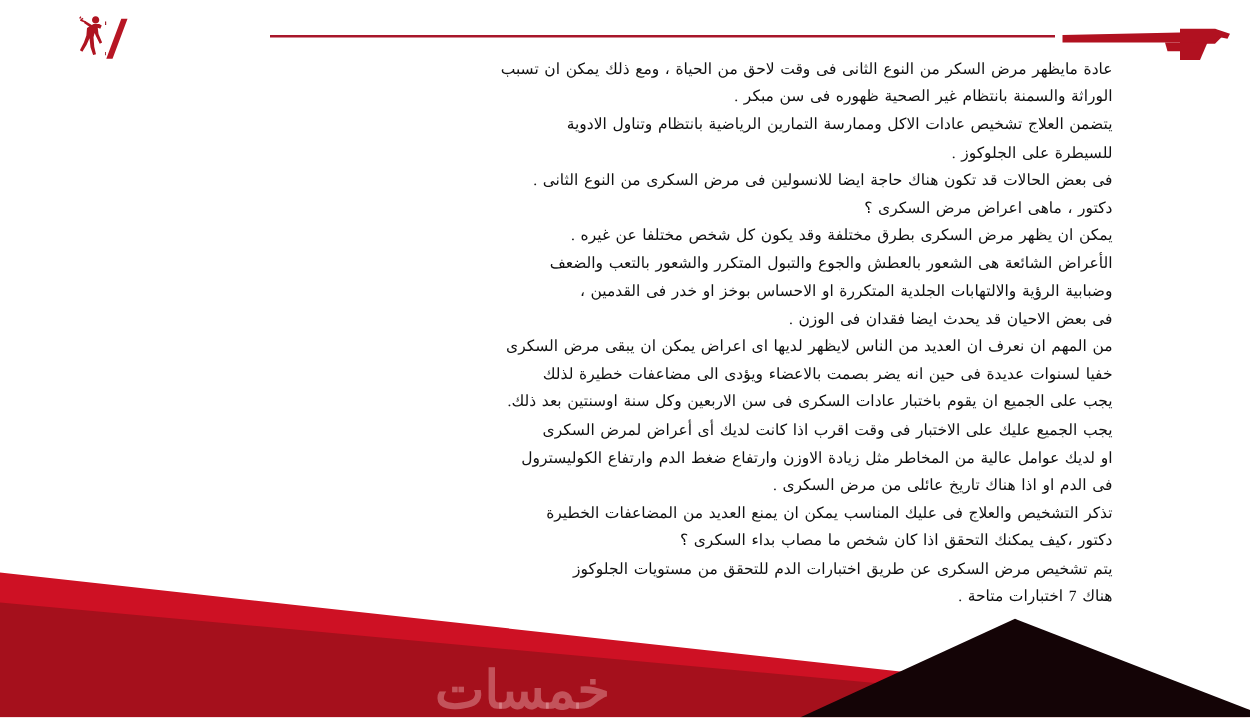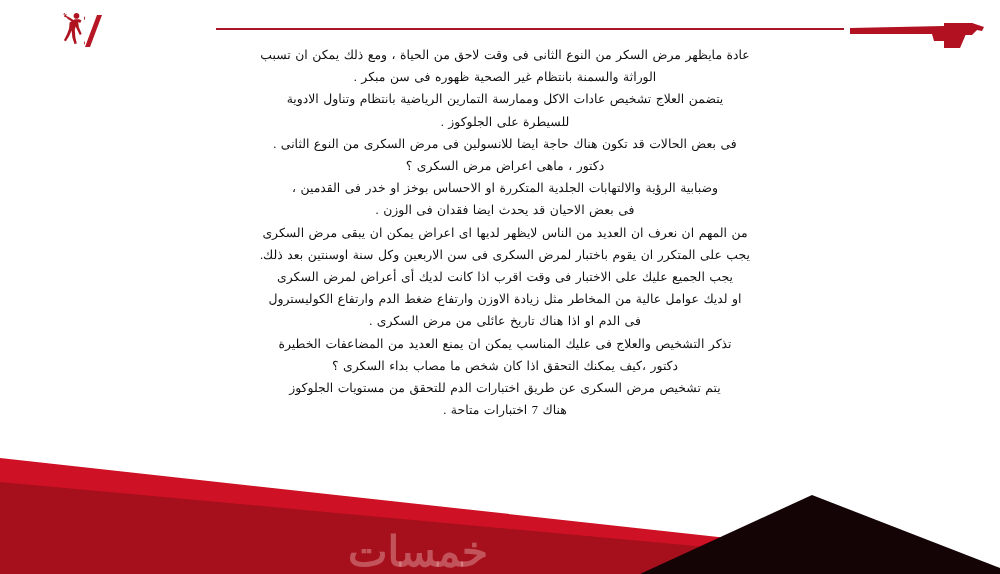--- a/index.html
+++ b/index.html
@@ -68,21 +68,20 @@
     height: 30px;
   }
 
   
   #content {
     position: absolute;
     top: 44px;
     left: 120px;
     width: 770px;
     direction: rtl;
-    text-align: center;
     color: #101010;
     font-size: 12.4px;
     line-height: 22.2px;
     letter-spacing: 0.15px;
     word-spacing: 1.4px;
     font-family: Liberation Serif, serif;
   }
 
   .para {
     margin: 0;
@@ -177,35 +176,40 @@
     </p>
 
     <p class="para">
       <span class="line">فى بعض الحالات قد تكون هناك حاجة ايضا للانسولين فى مرض السكرى من النوع الثانى .</span>
     </p>
 
     <p class="para">
       <span class="line">دكتور ،  ماهى اعراض مرض السكرى ؟</span>
     </p>
 
-
-    <p class="para">
+    <p class="para">
+      <span class="line">يمكن ان يظهر مرض السكرى بطرق مختلفة وقد يكون كل شخص مختلفا عن غيره .</span>
+    </p>
+
+    <p class="para">
+      <span class="line">الأعراض الشائعة  هى الشعور بالعطش والجوع والتبول المتكرر والشعور بالتعب والضعف</span>
       <span class="line">وضبابية الرؤية والالتهابات الجلدية المتكررة او الاحساس بوخز او خدر   فى القدمين ،</span>
     </p>
 
     <p class="para">
       <span class="line">فى بعض الاحيان قد يحدث ايضا فقدان فى الوزن .</span>
     </p>
 
     <p class="para">
       <span class="line">من المهم ان نعرف ان العديد من الناس لايظهر لديها اى اعراض  يمكن ان يبقى مرض السكرى</span>
-    </p>
-
-    <p class="para">
-      <span class="line">يجب على المتكرر ان يقوم باختبار لمرض السكرى فى سن الاربعين  وكل سنة اوسنتين بعد ذلك.</span>
+      <span class="line">خفيا لسنوات عديدة فى حين انه يضر بصمت بالاعضاء ويؤدى الى  مضاعفات خطيرة لذلك</span>
+    </p>
+
+    <p class="para">
+      <span class="line">يجب على الجميع ان يقوم باختبار عادات السكرى فى سن الاربعين  وكل سنة اوسنتين بعد ذلك.</span>
     </p>
 
     <p class="para">
       <span class="line">يجب الجميع عليك على الاختبار فى وقت اقرب  اذا كانت لديك أى أعراض لمرض السكرى</span>
       <span class="line">او لديك عوامل عالية من المخاطر مثل  زيادة الاوزن وارتفاع ضغط الدم وارتفاع الكوليسترول</span>
       <span class="line">فى الدم او  اذا هناك تاريخ عائلى  من مرض السكرى .</span>
     </p>
 
     <p class="para">
       <span class="line">تذكر التشخيص والعلاج فى عليك المناسب يمكن ان يمنع العديد من المضاعفات الخطيرة</span>

